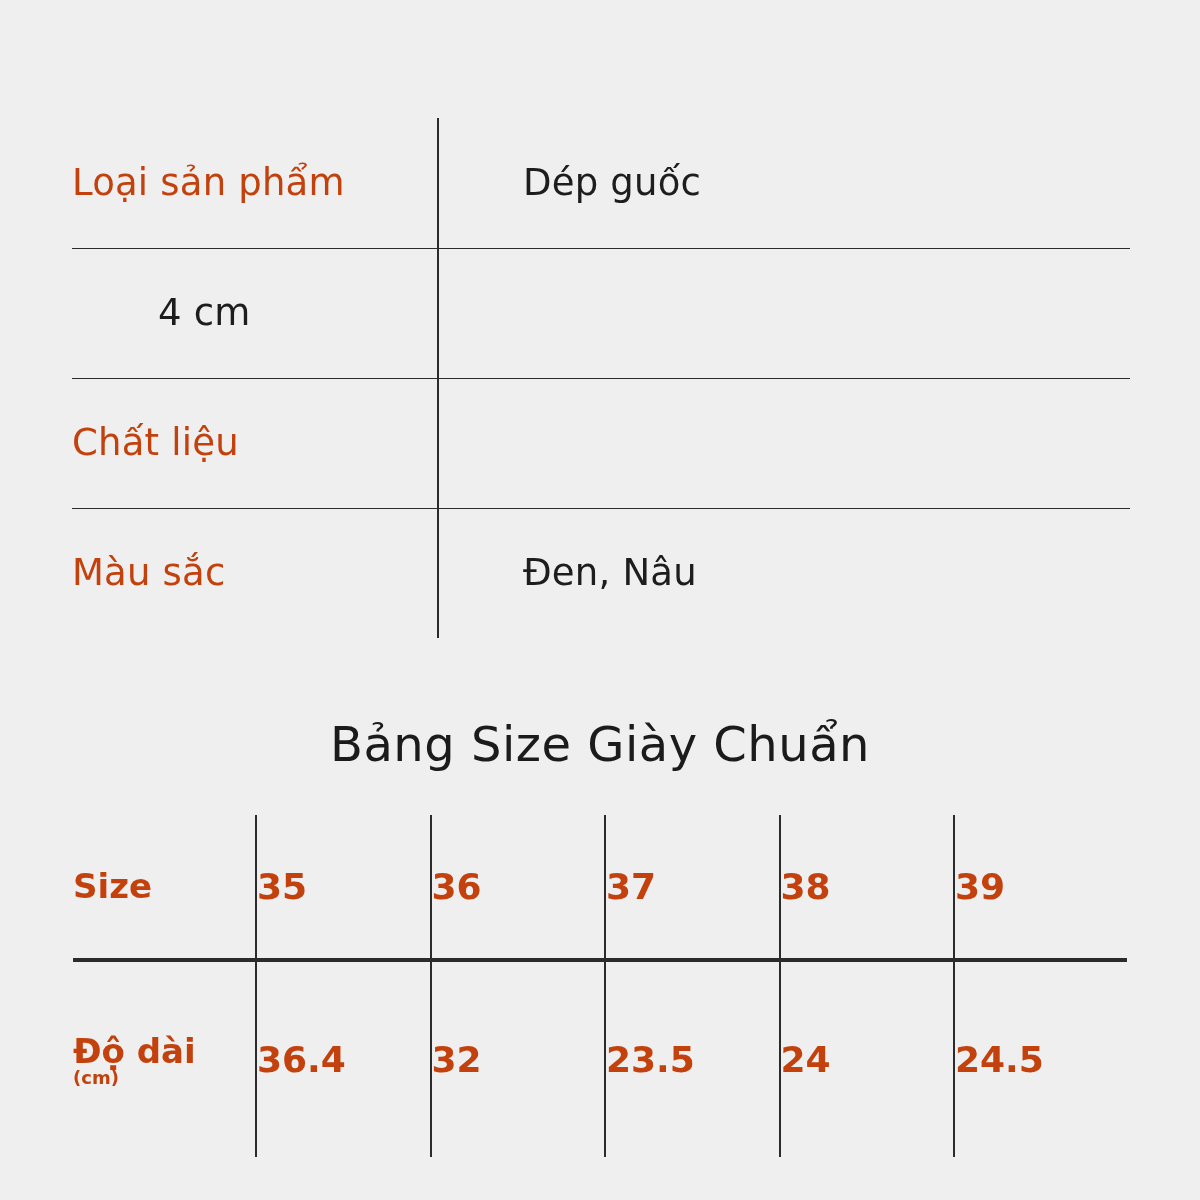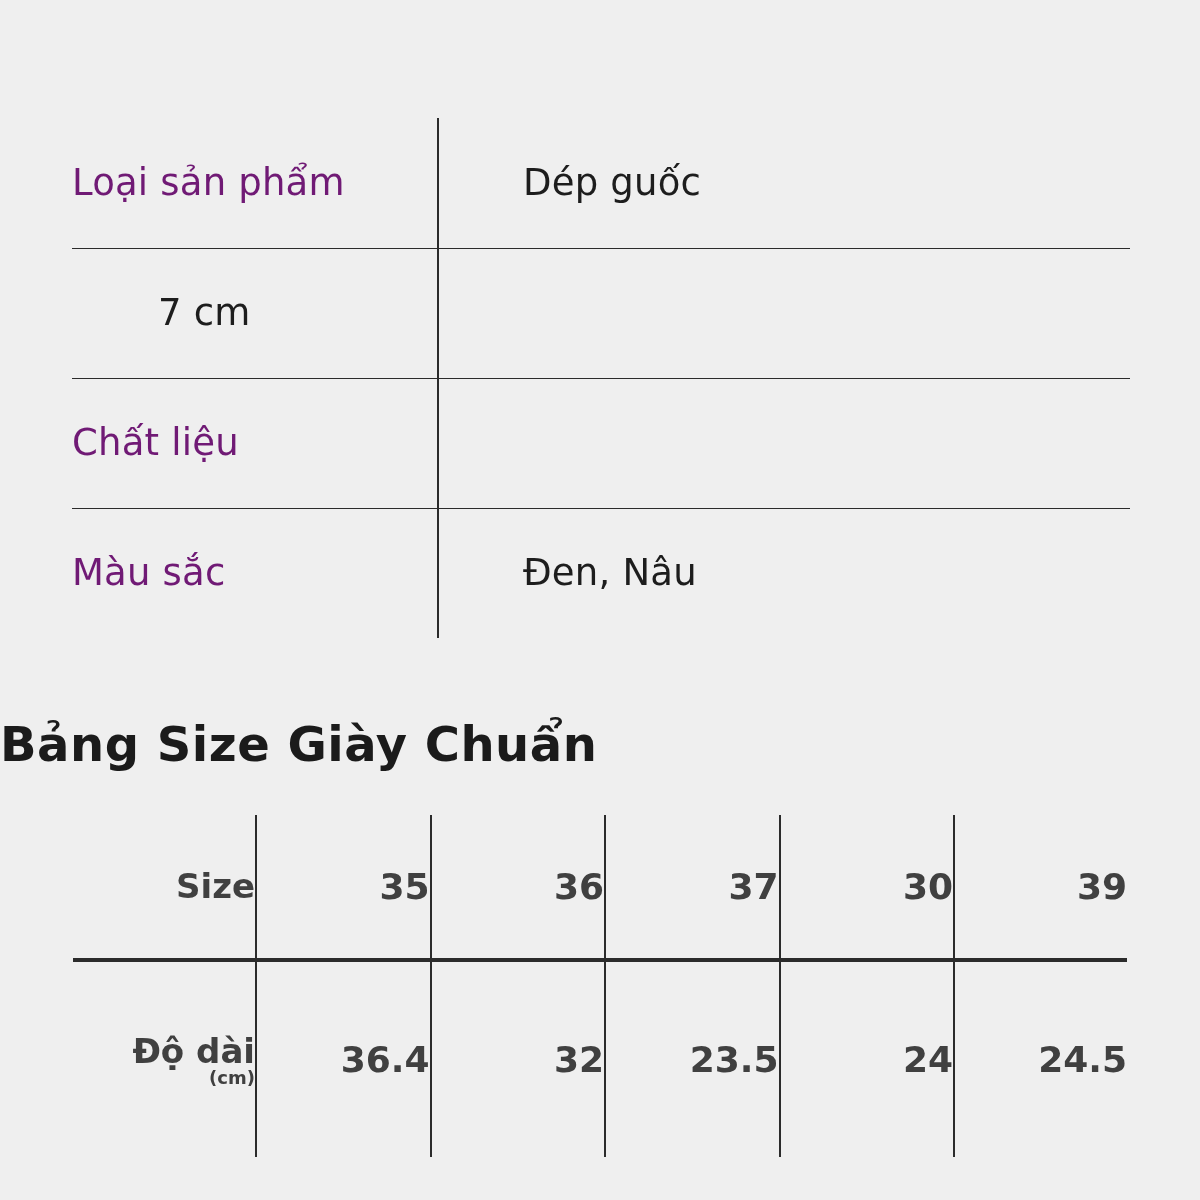--- a/index.html
+++ b/index.html
@@ -44,21 +44,21 @@
     height: 1px;
     background: #2b2b2b;
   }
   .spec-label {
     width: 365px;
     flex: 0 0 365px;
     font-size: 37px;
     line-height: 1.25;
     font-weight: 400;
     letter-spacing: 0.2px;
-    color: #701a75;
+    color: #c2410c;
   }
   .spec-value {
     flex: 1;
     padding-left: 86px;
     font-size: 37px;
     line-height: 1.25;
     font-weight: 400;
     letter-spacing: 0.2px;
     color: #1d1d1d;
   }
@@ -70,22 +70,23 @@
     height: 520px;
     background: #2b2b2b;
   }
 
   
   .size-title {
     position: absolute;
     top: 716px;
     left: 0;
     width: 1200px;
+    text-align: center;
     font-size: 48px;
-    font-weight: 700;
+    font-weight: 400;
     letter-spacing: 0.5px;
     color: #1b1b1b;
   }
 
   .size-table-wrap {
     position: absolute;
     left: 70px;
     top: 812px;
     width: 1060px;
     height: 348px;
@@ -95,25 +96,25 @@
     width: 100%;
     height: 100%;
     table-layout: fixed;
     background: transparent;
     border: 3px solid #2b2b2b;
     border-radius: 14px;
     overflow: hidden;
   }
   table.size-table td {
     border: 2px solid #2b2b2b;
-    text-align: right;
+    text-align: left;
     vertical-align: middle;
     font-weight: bold;
     font-size: 36px;
-    color: #404040;
+    color: #c2410c;
     padding: 0;
   }
   table.size-table tr.head-row td {
     border-bottom-width: 4px;
   }
   table.size-table td.first-col {
     width: 182px;
     font-size: 34px;
   }
   .unit {
@@ -135,21 +136,21 @@
 
   <div class="spec-table">
     <div class="spec-divider"></div>
 
     <div class="spec-row">
       <div class="spec-label">Loại sản phẩm</div>
       <div class="spec-value">Dép guốc</div>
     </div>
 
     <div class="spec-row">
-      <div class="spec-value">7 cm</div>
+      <div class="spec-value">4 cm</div>
     </div>
 
     <div class="spec-row">
       <div class="spec-label">Chất liệu</div>
     </div>
 
     <div class="spec-row">
       <div class="spec-label">Màu sắc</div>
       <div class="spec-value">Đen, Nâu</div>
     </div>
@@ -158,21 +159,21 @@
   <div class="size-title">Bảng Size Giày Chuẩn</div>
 
   <div class="size-table-wrap">
     <table class="size-table">
       <tbody>
         <tr class="head-row">
           <td class="first-col">Size</td>
           <td>35</td>
           <td>36</td>
           <td>37</td>
-          <td>30</td>
+          <td>38</td>
           <td>39</td>
         </tr>
         <tr>
           <td class="first-col">
             <span>Độ dài</span>
             <span class="unit">(cm)</span>
           </td>
           <td>36.4</td>
           <td>32</td>
           <td>23.5</td>

